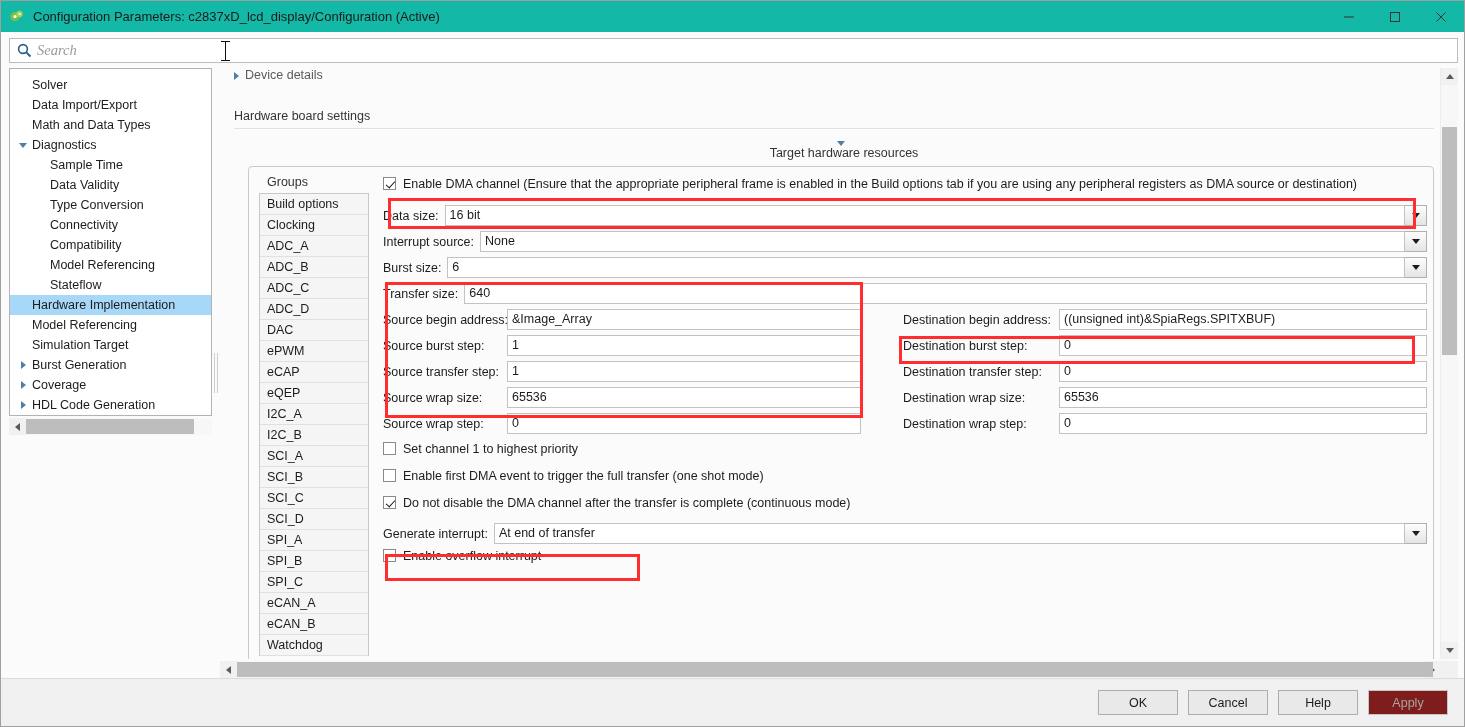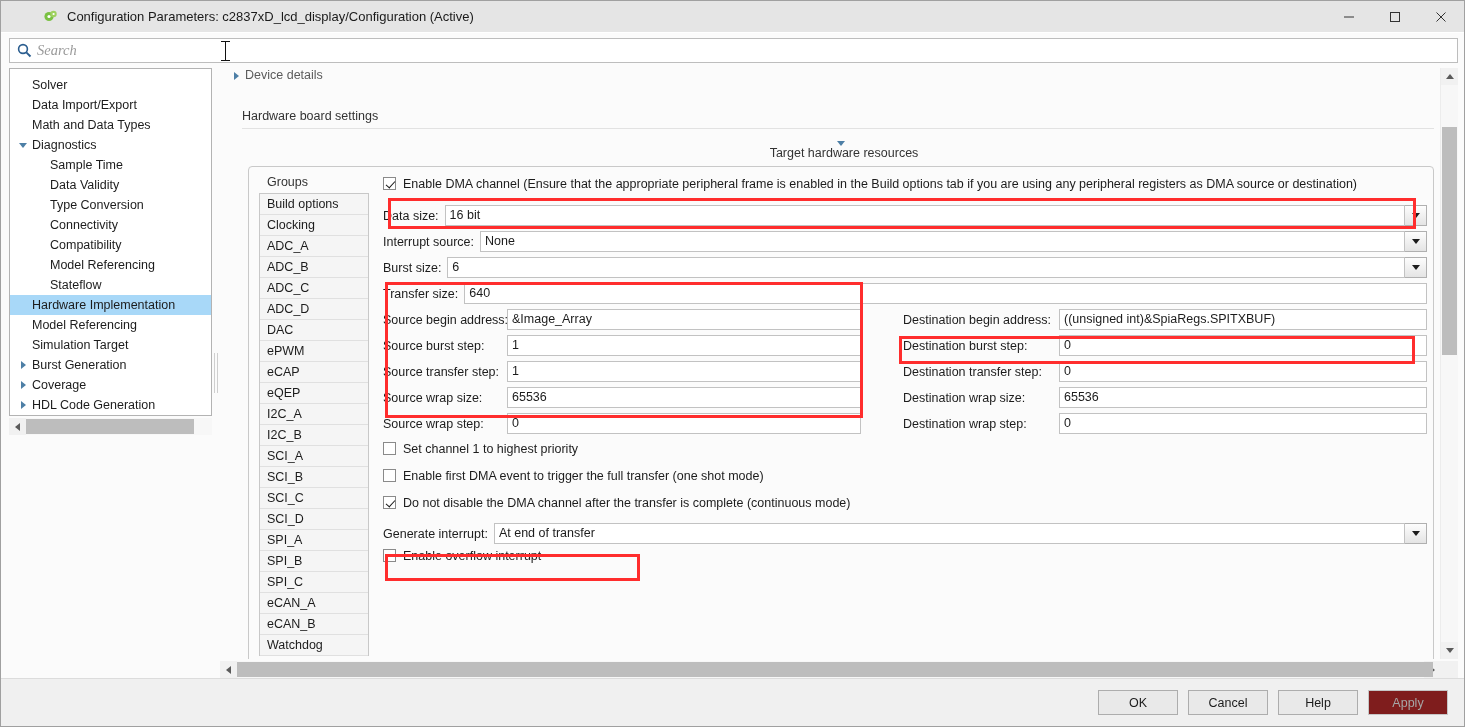--- a/index.html
+++ b/index.html
@@ -24,26 +24,25 @@
     background: #fbfbfb;
     border: 1px solid #a0a0a0;
     box-sizing: border-box;
     display: flex;
     flex-direction: column;
   }
 
   
   .titlebar {
     height: 31px;
-    background: #e5e5e5;
+    background: #14b8a6;
     display: flex;
     align-items: center;
     flex: 0 0 auto;
     border-bottom: 1px solid #ffffff;
-    padding-left: 34px;
   }
   .app-icon {
     width: 17px; height: 17px;
     margin-left: 8px; margin-right: 7px;
     position: relative;
     flex: 0 0 auto;
   }
   .title-text {
     font-size: 13px;
     color: #1a1a1a;
@@ -195,21 +194,20 @@
   }
   .device-details .tri-right { margin-right: 6px; margin-bottom: 2px; }
 
   .section-head {
     font-size: 12.5px;
     color: #333;
     margin-top: 27px;
     padding-bottom: 5px;
     border-bottom: 1px solid #e2e2e2;
     margin-right: 6px;
-    margin-left: 8px;
   }
   .subsection-head {
     display: flex;
     align-items: center;
     margin-top: 12px;
     margin-left: 14px;
     font-size: 12.5px;
     color: #333;
     flex-direction: column;
   }

